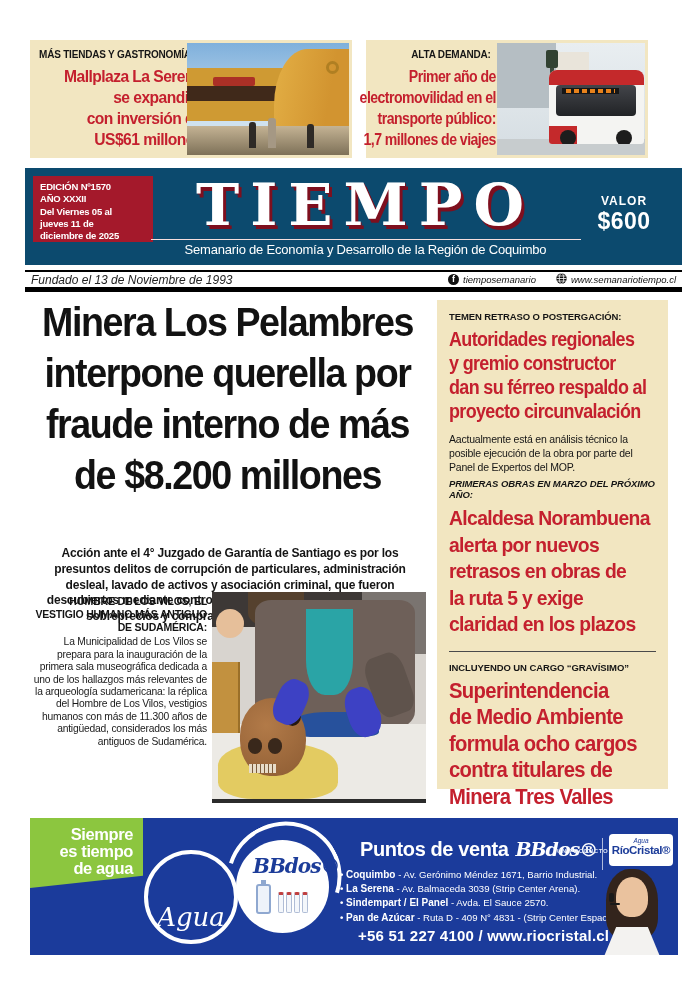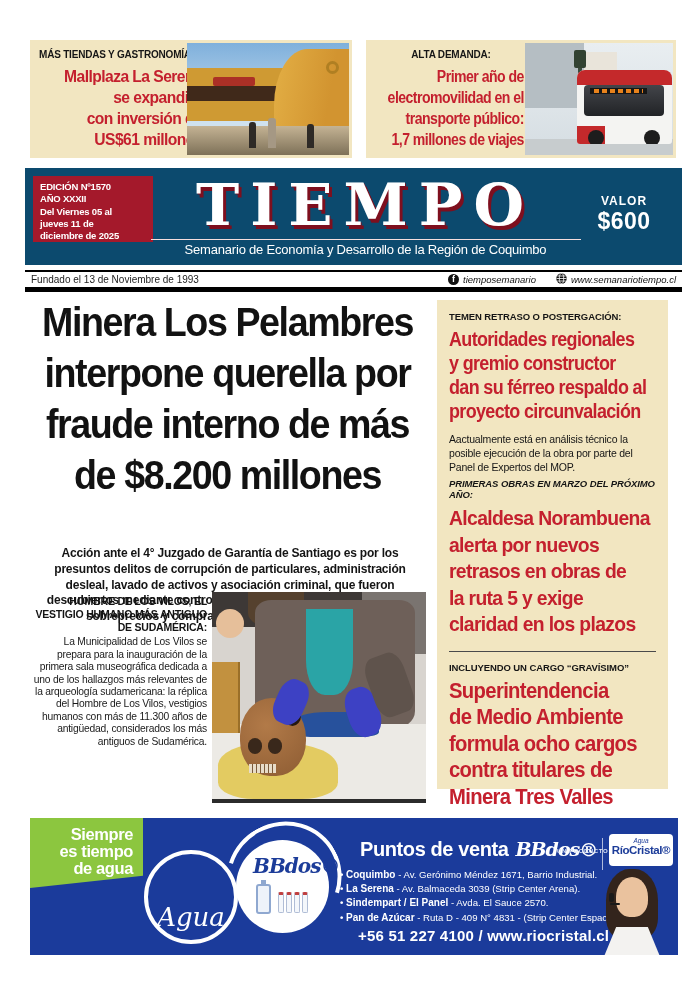--- a/index.html
+++ b/index.html
@@ -3,21 +3,21 @@
 <meta charset="utf-8">
 <style>
   * { margin:0; padding:0; box-sizing:border-box; }
   html,body { background:#fff; }
   body { font-family:"Liberation Sans", sans-serif; }
   .page { position:relative; width:700px; height:985px; background:#ffffff; overflow:hidden; margin:0 auto; }
 
   
   .teaser { position:absolute; top:40px; height:118px; background:#f2e6c1; }
   .teaser-left  { left:30px;  width:322px; }
-  .teaser-right { left:366px; width:310px; }
+  .teaser-right { left:366px; width:282px; }
   .t-kicker { font-size:10px; font-weight:bold; color:#161616; letter-spacing:-0.2px; }
   .teaser-left  .t-kicker { position:absolute; left:9px; top:9px; }
   .teaser-right .t-kicker { position:absolute; left:0; top:9px; width:170px; text-align:center; }
   .t-head { position:absolute; color:#c4202e; font-weight:bold; letter-spacing:-0.6px; }
   .teaser-left  .t-head { right:150px; top:26px; text-align:right; font-size:17px; line-height:21px; transform:scaleX(0.92); transform-origin:right top; }
   .teaser-right .t-head { right:152px; top:26px; text-align:right; font-size:16px; line-height:21px; transform:scaleX(0.88); transform-origin:right top; }
   .t-head div { white-space:nowrap; }
   .t-photo { position:absolute; top:3px; bottom:3px; overflow:hidden; }
   .teaser-left  .t-photo { right:3px; width:162px; }
   .teaser-right .t-photo { right:3px; width:148px; }
@@ -56,21 +56,21 @@
   .logo-wrap { position:absolute; left:118px; top:4px; width:445px; text-align:center; }
   .logo { font-family:"DejaVu Serif", serif; font-weight:bold; font-size:58px; letter-spacing:11px; color:#ffffff; text-shadow:3px 4px 0 #7e0f1e, 1px 1px 0 #7e0f1e; line-height:66px; }
   .logo-rule { margin:1px auto 0; width:430px; border-top:1px solid #f6dede; }
   .tagline { margin-top:2px; color:#ffffff; font-size:13px; letter-spacing:-0.2px; }
   .price { position:absolute; right:12px; top:26px; width:92px; text-align:center; color:#fff; }
   .price-label { font-size:12px; font-weight:bold; letter-spacing:1px; }
   .price-value { font-size:23px; font-weight:bold; letter-spacing:0.5px; }
 
   
   .infobar { position:absolute; left:25px; top:270px; width:657px; height:22px; border-top:2px solid #000; border-bottom:5px solid #000; display:flex; align-items:center; justify-content:space-between; padding:0 6px; }
-  .founded { font-size:10px; color:#222; }
+  .founded { font-style:italic; font-size:12px; color:#222; }
   .social { display:flex; align-items:center; gap:20px; }
   .soc-item { display:flex; align-items:center; gap:4px; font-style:italic; font-size:9.5px; color:#111; }
   .fb-icon { width:11px; height:11px; border-radius:50%; background:#111; color:#fff; font-size:9px; font-weight:bold; font-style:normal; display:flex; align-items:center; justify-content:center; line-height:1; }
 
   
   .lead-headline { position:absolute; left:15px; top:297px; width:425px; text-align:center; transform:scaleX(0.94); transform-origin:center top; }
   .lead-headline div { white-space:nowrap; font-size:40px; font-weight:bold; letter-spacing:-1.5px; color:#121212; line-height:51px; }
   .deck { position:absolute; left:35px; top:510px; width:390px; text-align:center; font-size:12px; font-weight:bold; color:#151515; line-height:15.8px; letter-spacing:-0.2px;margin-top:36px; }
 
   

